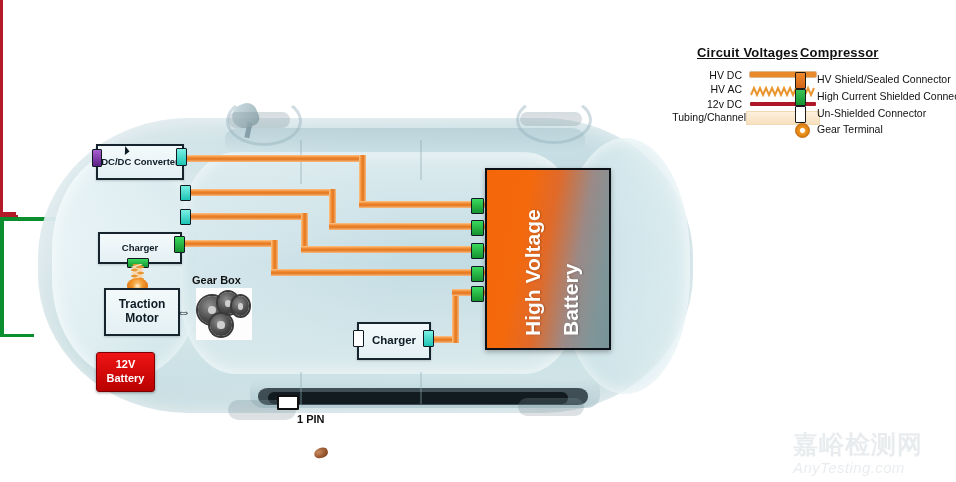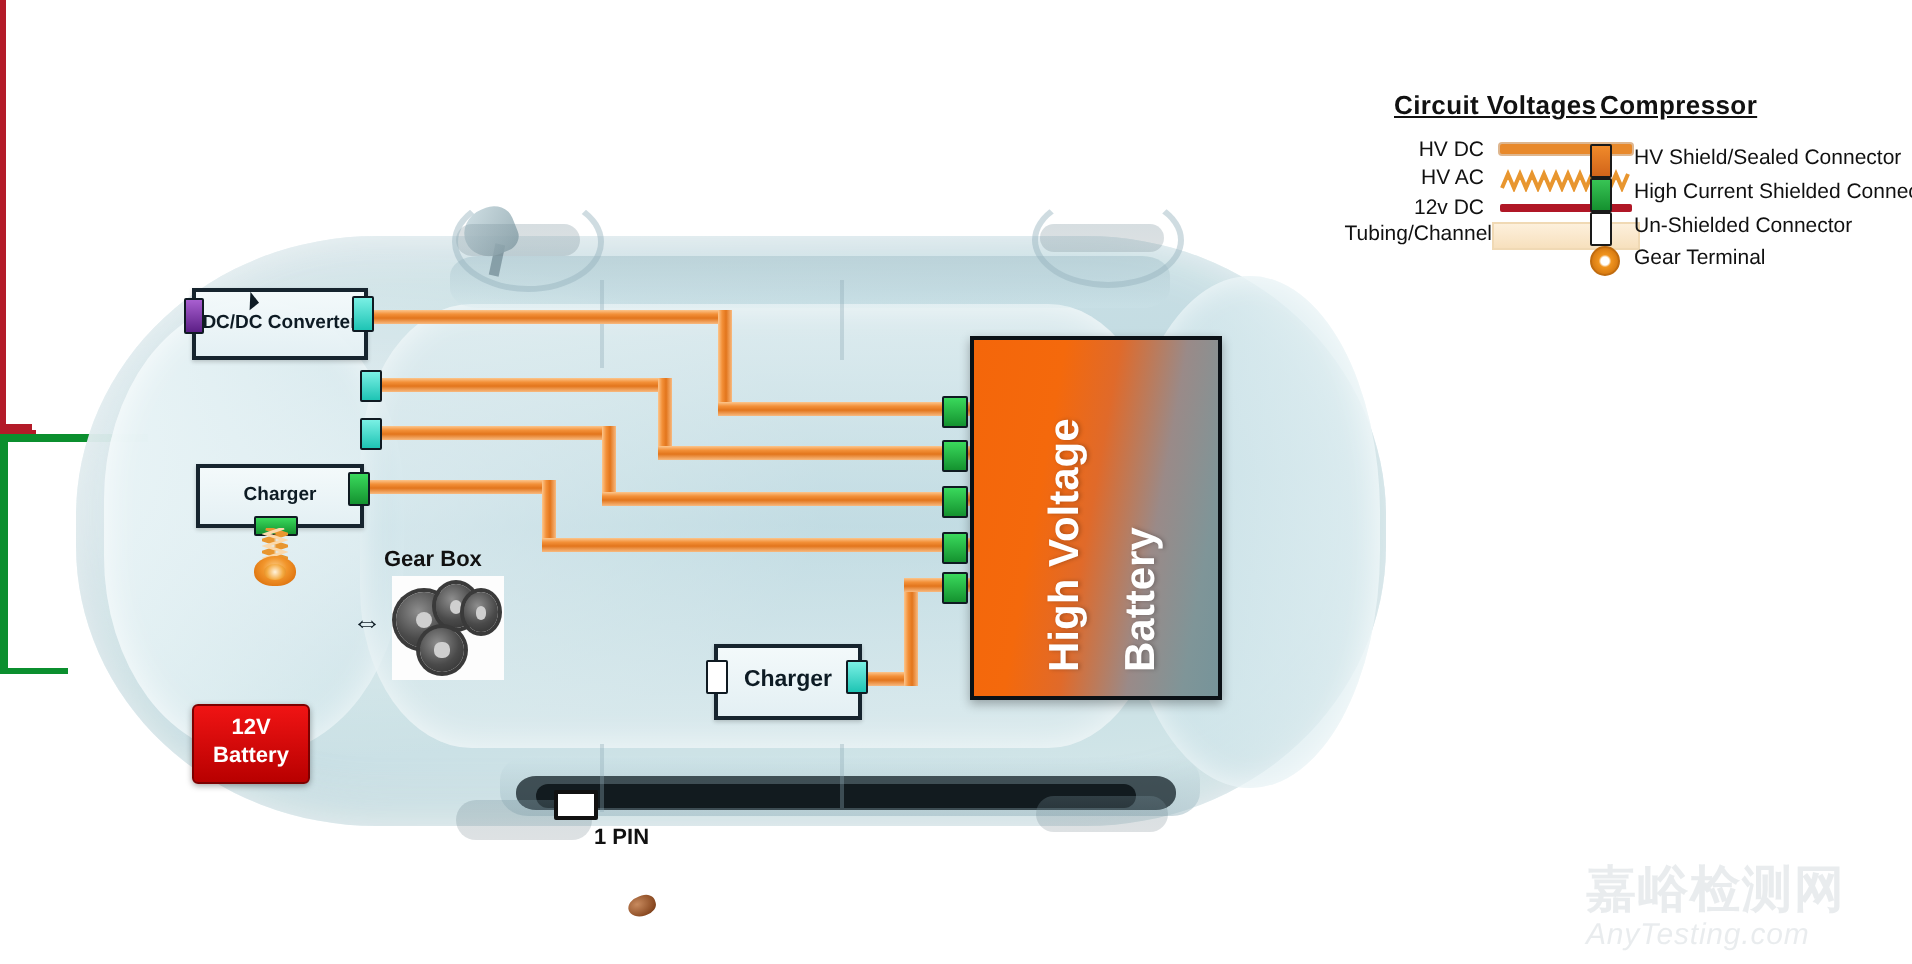--- a/index.html
+++ b/index.html
@@ -359,20 +359,26 @@
   <div class="conn conn-green" style="left:127px;top:258px;width:20px;height:8px;"></div>
 
   <div id="ac-tube">
     <svg width="13" height="22" viewBox="0 0 13 22">
       <path d="M2,0 L11,3 L2,6 L11,9 L2,12 L11,15 L2,18 L11,21" fill="none" stroke="#E8962F" stroke-width="2.4"></path>
       <path d="M11,0 L2,3 L11,6 L2,9 L11,12 L2,15 L11,18 L2,21" fill="none" stroke="#FAD9AC" stroke-width="1.6"></path>
     </svg>
   </div>
   <div id="ac-ring"></div>
 
+  <div class="comp" id="c-trac">
+    <span>
+      <span>Traction</span><br>
+      <span>Motor</span>
+    </span>
+  </div>
 
   <div id="gx-lbl">Gear Box</div>
   <div id="gx-arrow">⇔</div>
   <div id="gearbox">
     <div class="gear" style="left:2px;top:8px;width:28px;height:28px;"></div>
     <div class="gear" style="left:22px;top:4px;width:20px;height:22px;"></div>
     <div class="gear" style="left:36px;top:8px;width:17px;height:20px;"></div>
     <div class="gear" style="left:14px;top:26px;width:22px;height:22px;"></div>
   </div>
 

